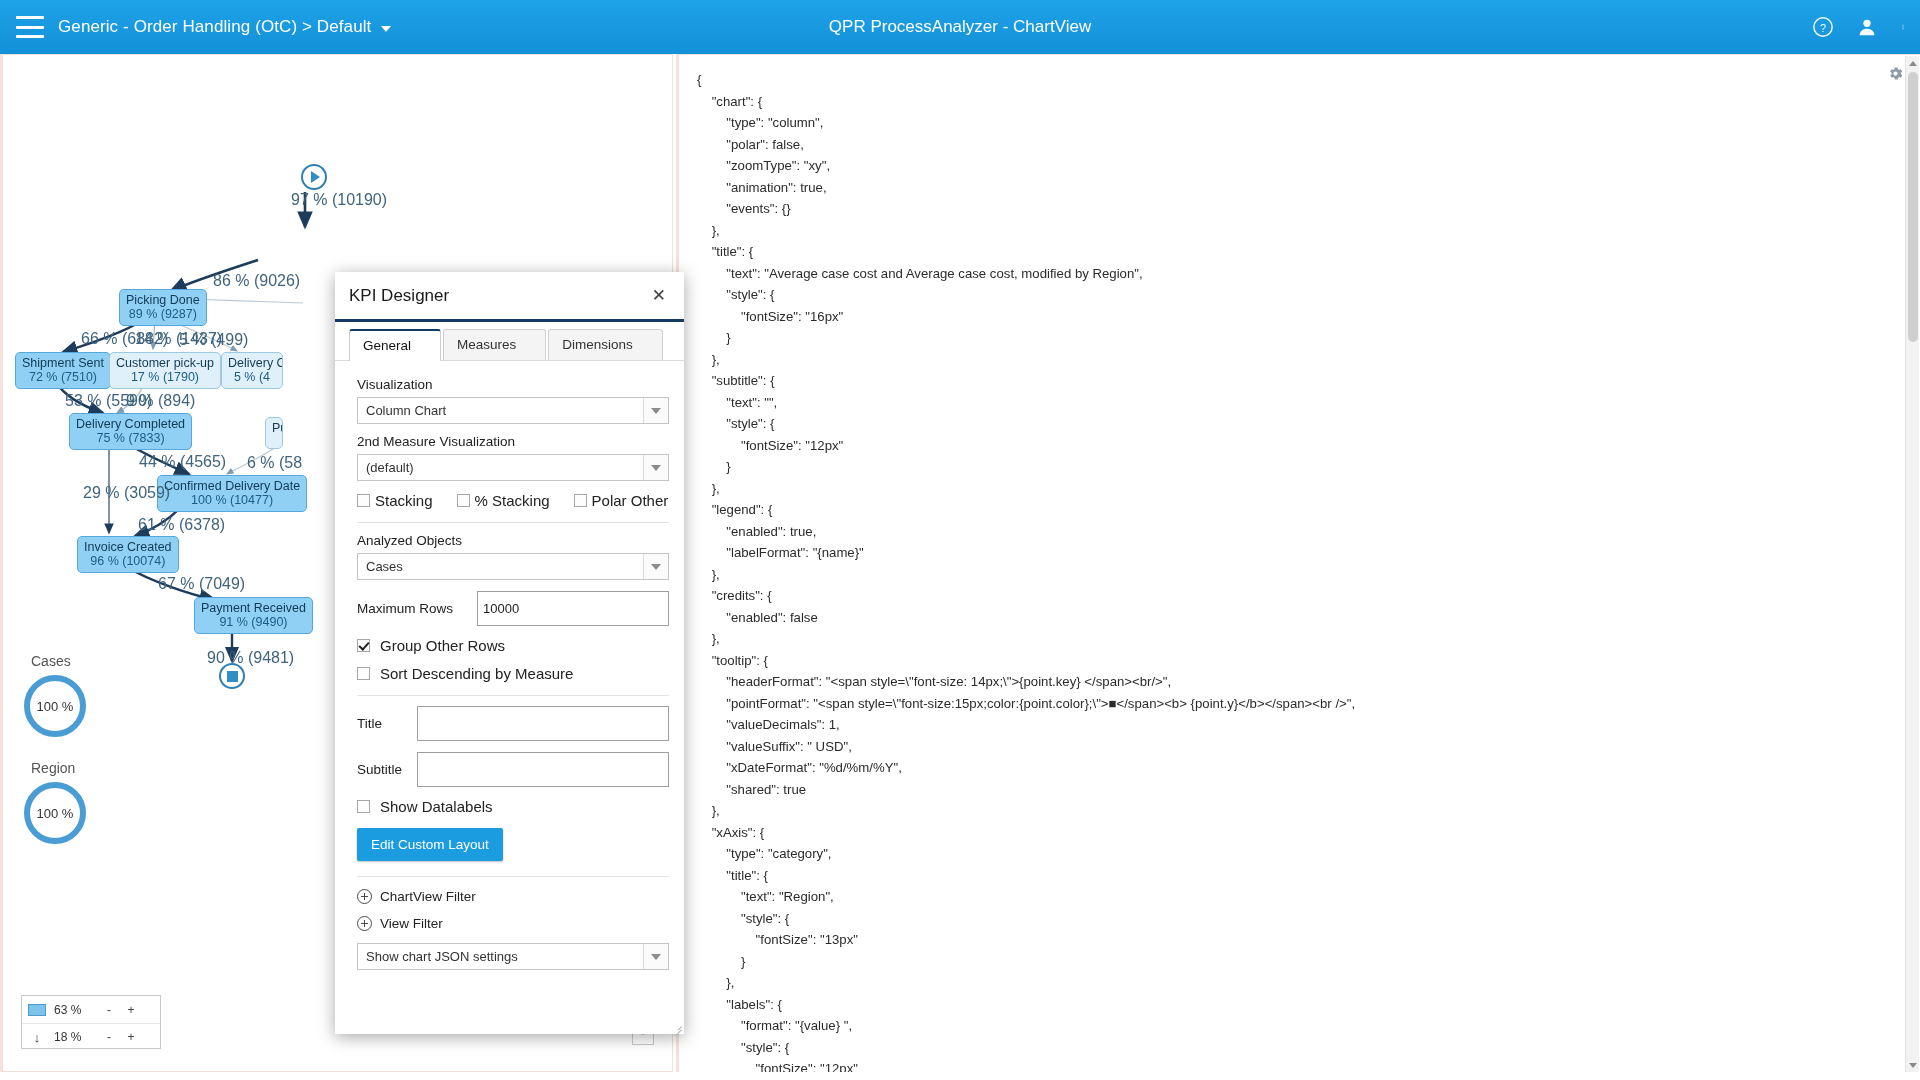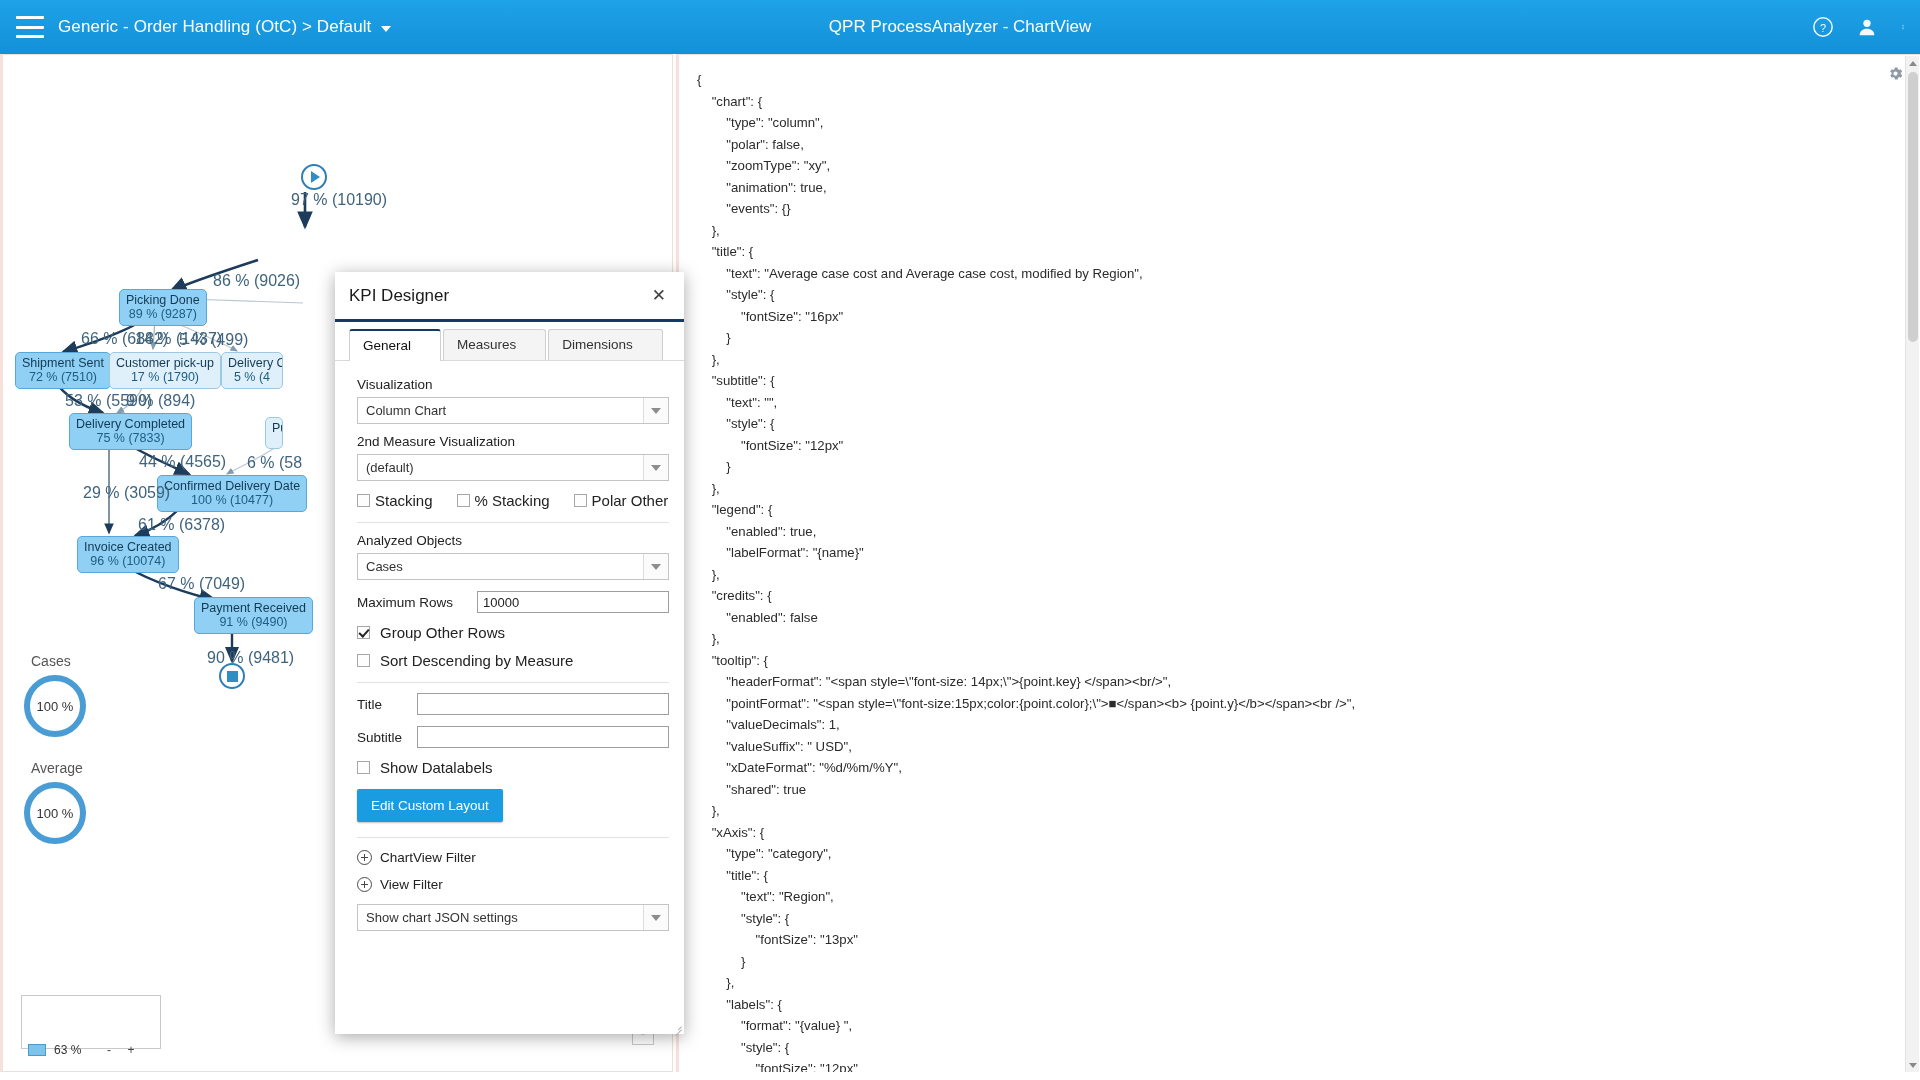--- a/index.html
+++ b/index.html
@@ -114,21 +114,21 @@
     font-size:13px;color:#333;
   }
 
   
   #legendbox {
     position:absolute; left:18px; bottom:22px;
     width:140px; height:54px;
     border:1px solid #c9c9c9; background:#fff;
     font-size:12px; color:#333;
   }
-  .legrow { display:flex; align-items:center; height:27px; padding:0 6px;margin-top:40px; }
+  .legrow { display:flex; align-items:center; height:27px; padding:0 6px; }
   .legrow .sw { width:18px;height:12px;background:#7ec3ea;border:1px solid #4b9acb; margin-right:8px;}
   .legrow .arrw { width:18px; text-align:center; color:#333; margin-right:8px; font-size:13px;}
   .legrow .pct { flex:0 0 44px; }
   .legrow .mn, .legrow .pl { width:22px;text-align:center;cursor:pointer;color:#444;}
 
   #zoombtns { position:absolute; right:18px; bottom:26px; width:22px; }
   #zoombtns div {
     width:22px;height:24px;border:1px solid #c9c9c9;background:#fff;
     display:flex;align-items:center;justify-content:center;font-size:15px;color:#333;cursor:pointer;
   }
@@ -196,21 +196,21 @@
     display:inline-block; position:relative; flex:0 0 13px; cursor:pointer;
   }
   .cb.checked::after{
     content:"";position:absolute;left:3px;top:0px;width:4px;height:8px;
     border:solid #222;border-width:0 2px 2px 0;transform:rotate(42deg);
   }
   hr.sep { border:none;border-top:1px solid #e2e2e2; margin:13px 0 10px 0; }
   .inline-row { display:flex; align-items:center; gap:24px; margin-top:6px; }
   .inline-row label { font-size:13.5px; color:#222; white-space:nowrap; }
   .textinput {
-    flex:1; height:22px; border:1px solid #9f9f9f; background:#fff;
+    flex:1; height:35px; border:1px solid #9f9f9f; background:#fff;
     font-size:13px; color:#222; padding:0 5px; outline:none;
     font-family:"Liberation Sans",sans-serif;
   }
   #editbtn {
     margin-top:13px;
     background:#1B9BE0; color:#fff; border:none;
     padding:9px 14px; font-size:13.5px; cursor:pointer;
     border-radius:2px;
     font-family:"Liberation Sans",sans-serif;
     box-shadow:0 1px 2px rgba(0,0,0,.25);
@@ -385,21 +385,21 @@
     <div class="edgelabel" style="left:244px;top:399px;">6 % (58</div>
     <div class="edgelabel" style="left:80px;top:429px;">29 % (3059)</div>
     <div class="edgelabel" style="left:135px;top:461px;">61 % (6378)</div>
     <div class="edgelabel" style="left:155px;top:520px;">67 % (7049)</div>
     <div class="edgelabel" style="left:204px;top:594px;">90 % (9481)</div>
 
     <div class="kpi-label" style="left:28px;top:598px;">Cases</div>
     <div class="donut" style="left:21px;top:620px;">
       <span>100 %</span>
     </div>
-    <div class="kpi-label" style="left:28px;top:705px;">Average</div>
+    <div class="kpi-label" style="left:28px;top:705px;">Region</div>
     <div class="donut" style="left:21px;top:727px;">
       <span>100 %</span>
     </div>
 
     <div id="legendbox">
       <div class="legrow">
         <span class="sw"></span>
         <span class="pct">63 %</span>
         <span class="mn">-</span>
         <span class="pl">+</span>

